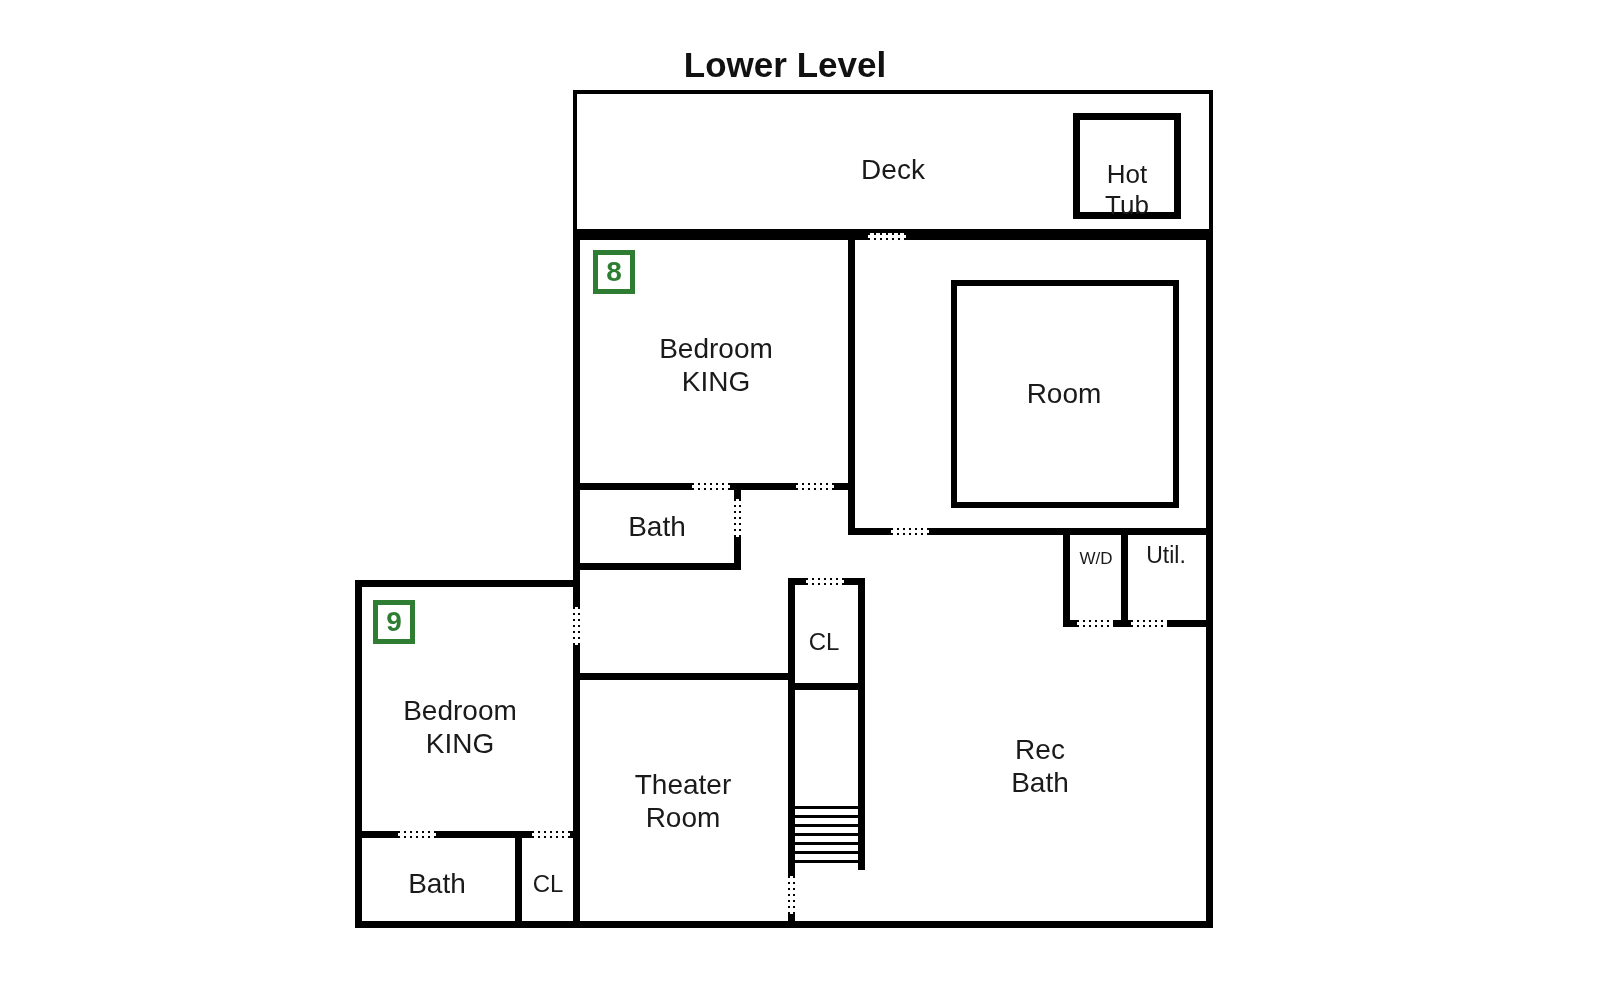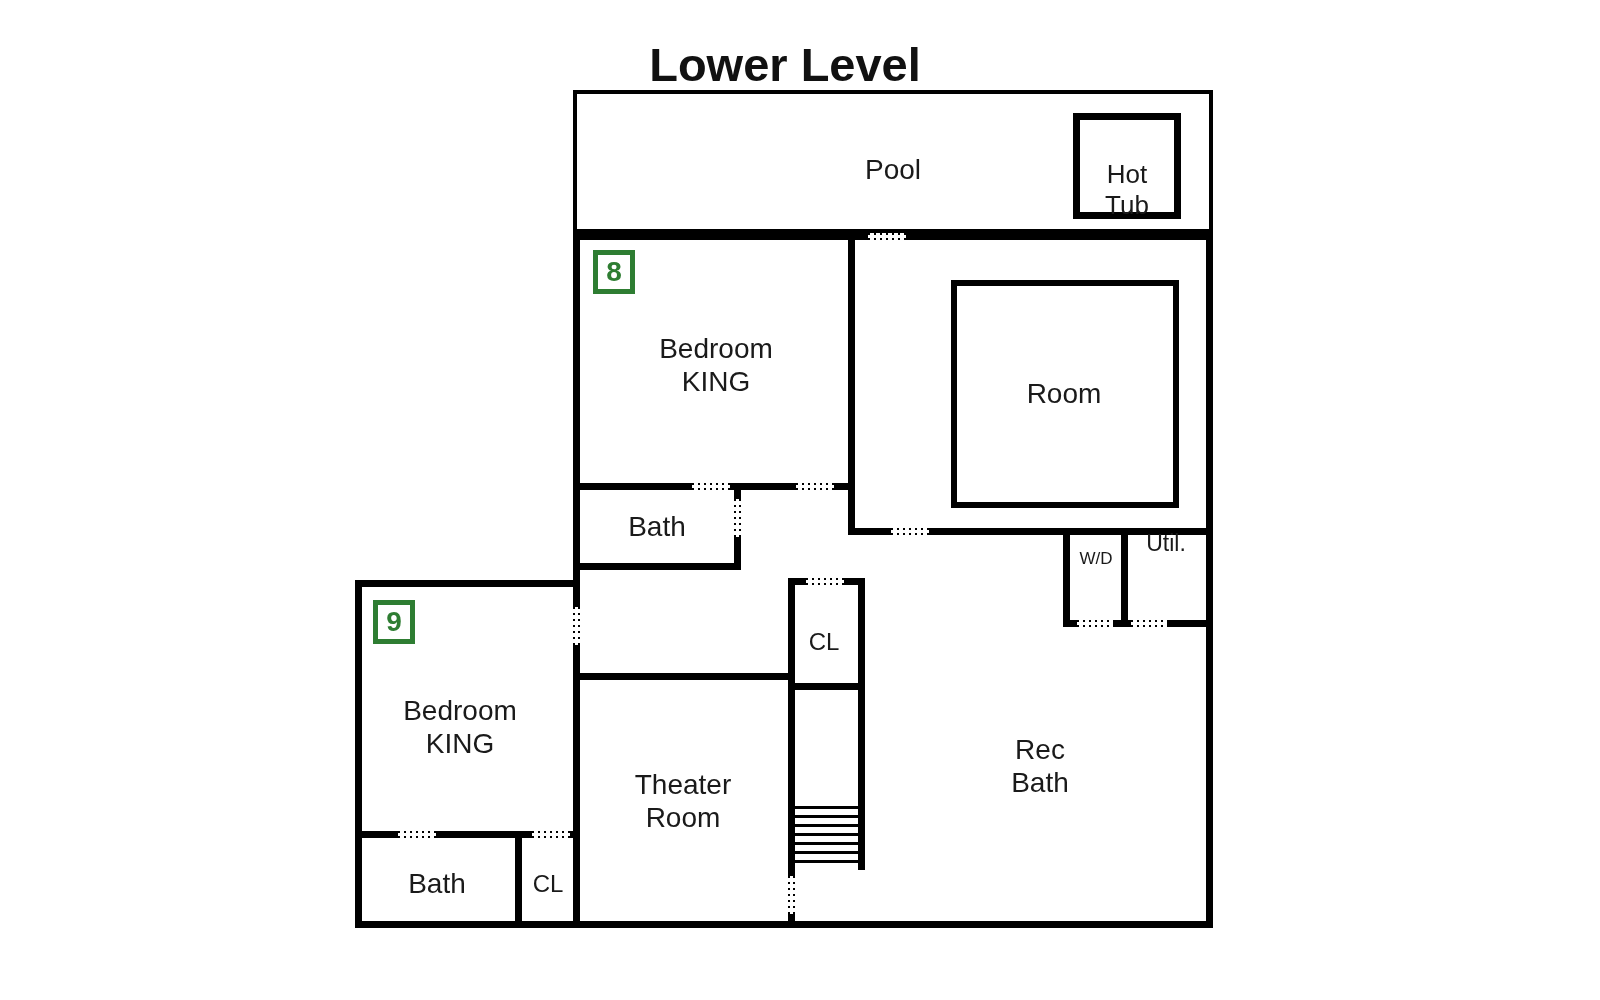--- a/index.html
+++ b/index.html
@@ -17,21 +17,21 @@
   .box-thick { position: absolute; border: 7px solid var(--wall, #000); background: #fff; }
   .box-med   { position: absolute; border: 6px solid var(--wall, #000); background: #fff; }
   .label {
     position: absolute;
     transform: translate(-50%, -50%);
     text-align: center;
     white-space: pre-line;
     line-height: 1.18;
     color: #1a1a1a;
   }
-  .title { font-size: 47px; font-weight: bold; color: #111; }
+  .title { font-size: 35px; font-weight: bold; color: #111; }
   .room  { font-size: 28px; }
   .small { font-size: 17px; }
   .cl    { font-size: 24px; }
   .util  { font-size: 23px; }
   .hot   { font-size: 26px; width: 72px; margin-top: 20px; }
   .badge {
     position: absolute;
     width: 32px; height: 34px;
     border: 5px solid var(--green, #2e7d32);
     color: var(--green, #2e7d32);
@@ -58,21 +58,21 @@
   }
 </style>
 </head>
 <body>
 
 <div class="canvas">
 
   <div class="label title" style="left:785px; top:65px;">Lower Level</div>
 
   <div class="box-thin" style="left:573px; top:90px; width:632px; height:135px;"></div>
-  <div class="label room" style="left:893px; top:170px;">Pool</div>
+  <div class="label room" style="left:893px; top:170px;">Deck</div>
 
   <div class="box-thick" style="left:1073px; top:113px; width:94px; height:92px;"></div>
   <div class="label hot" style="left:1127px; top:170px;">Hot Tub</div>
 
   <div class="wall" style="left:573px; top:233px; width:640px; height:7px;"></div>
   <div class="wall" style="left:1206px; top:233px; width:7px; height:695px;"></div>
   <div class="wall" style="left:355px; top:921px; width:858px; height:7px;"></div>
   <div class="wall" style="left:573px; top:233px; width:7px; height:695px;"></div>
 
   <div class="wall" style="left:355px; top:580px; width:225px; height:7px;"></div>
@@ -120,19 +120,19 @@
   <div class="label room" style="left:716px; top:365px;">Bedroom
 KING</div>
   <div class="label room" style="left:1064px; top:394px;">Room</div>
   <div class="label room" style="left:657px; top:527px;">Bath</div>
   <div class="label cl" style="left:824px; top:642px;">CL</div>
   <div class="label room" style="left:683px; top:801px;text-align:center;">Theater
 Room</div>
   <div class="label room" style="left:1040px; top:766px;">Rec
 Bath</div>
   <div class="label small" style="left:1096px; top:559px;">W/D</div>
-  <div class="label util" style="left:1166px; top:544px;text-align:right;">Util.</div>
+  <div class="label util" style="left:1166px; top:556px;text-align:right;">Util.</div>
   <div class="label room" style="left:460px; top:727px;">Bedroom
 KING</div>
   <div class="label room" style="left:437px; top:884px;">Bath</div>
   <div class="label cl" style="left:548px; top:884px;">CL</div>
 
 </div>
 
 </body></html>

